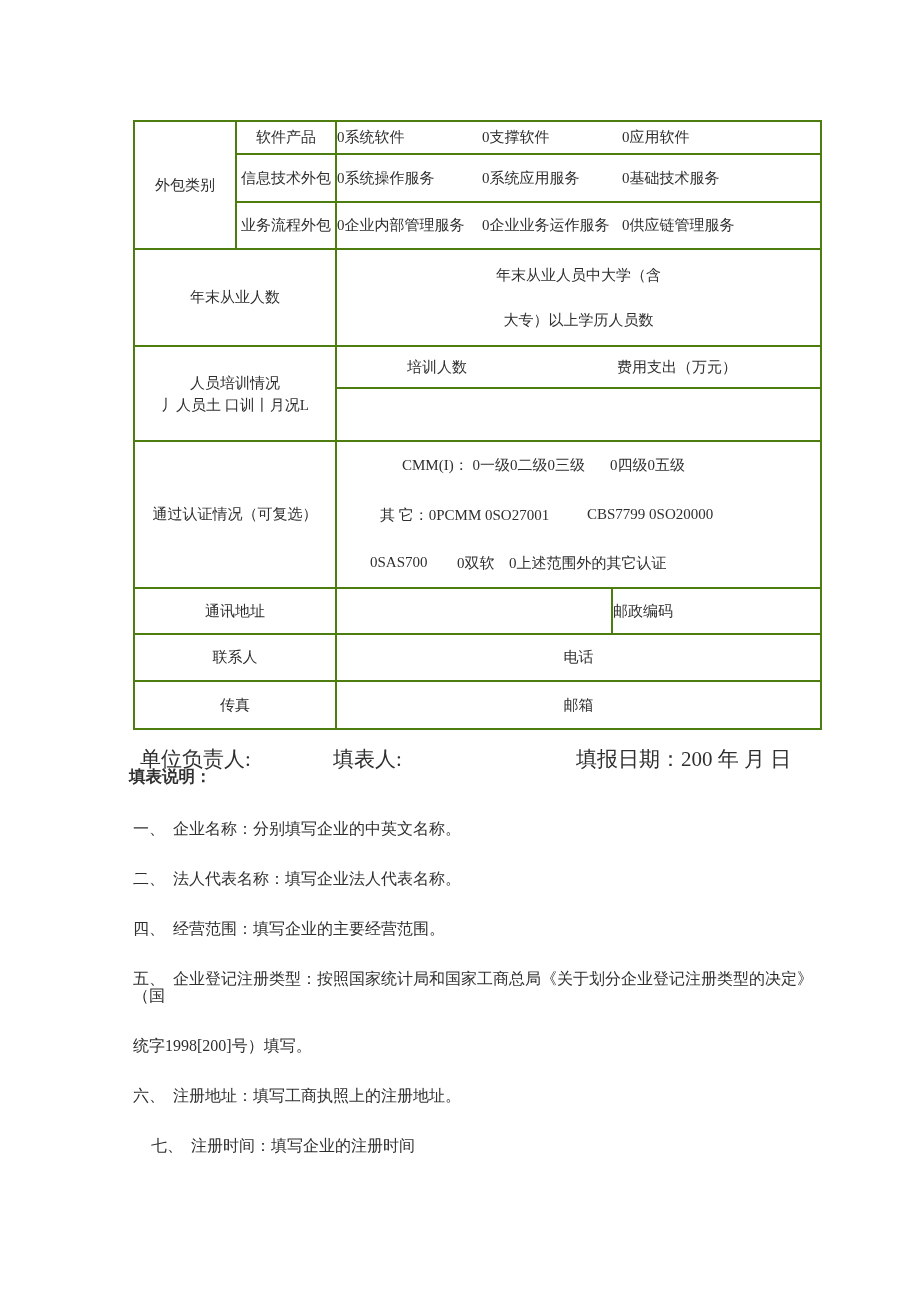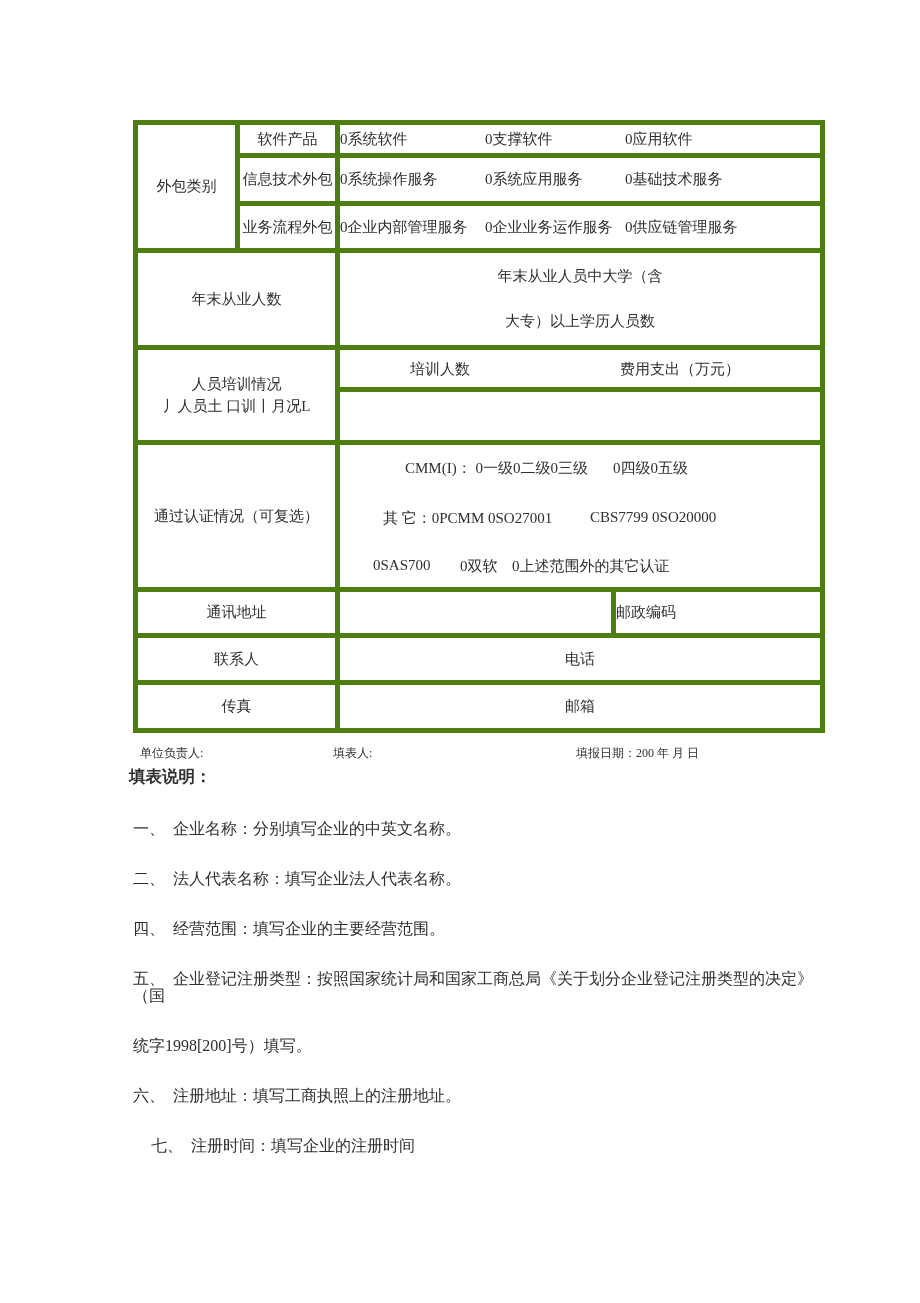--- a/index.html
+++ b/index.html
@@ -7,21 +7,21 @@
     width:920px;height:1303px;position:relative;background:#ffffff;
     font-family:"Liberation Serif","DejaVu Serif",serif;
     color:#2f2f2f;
   }
   
   table.form-table{
     position:absolute;left:133px;top:120px;width:687px;
     border-collapse:collapse;table-layout:fixed;
   }
   table.form-table td{
-    border:5px solid #4d7c0f;
+    border:2px solid #4d7c0f;
     font-size:15px;
     vertical-align:middle;
     padding:0;
     overflow:visible;
   }
   .r1{height:33px}.r2{height:48px}.r3{height:47px}.r4{height:97px}
   .r5{height:42px}.r6{height:53px}.r7{height:147px}.r8{height:46px}
   .r9{height:47px}.r10{height:48px}
   .c-label{text-align:center;}
   .c-sub{text-align:center;}
@@ -39,21 +39,21 @@
   .c-cert{position:relative;text-align:right;}
   .cert-line{position:absolute;left:0;right:0;height:17px;}
   .cert-line span{position:absolute;top:0;white-space:pre;}
   .cl1{top:14px}.cl2{top:64px}.cl3{top:112px}
   .cl1 .s1{left:65px}.cl1 .s2{left:273px}
   .cl2 .s1{left:43px}.cl2 .s2{left:250px}
   .cl3 .s1{left:33px}.cl3 .s2{left:120px}.cl3 .s3{left:172px}
   .c-postal{text-align:left;padding-left:17px;}
   .c-center{text-align:center;}
   
-  .sig-row{position:absolute;top:745px;left:0;width:920px;height:18px;font-size:12px;}
+  .sig-row{position:absolute;top:745px;left:0;width:920px;height:18px;font-size:21px;}
   .sig-row span{position:absolute;top:0;white-space:pre;}
   .sig-unit{left:140px;}
   .sig-filler{left:333px;}
   .sig-date{left:576px;}
   .notes-title{
     position:absolute;left:129px;top:766px;
     font-size:16.5px;font-weight:bold;white-space:pre;
   }
   .instructions{position:absolute;left:133px;top:820px;width:680px;font-size:16px;}
   .instructions p{margin:0 0 33px 0;line-height:17px;white-space:pre-wrap;}

